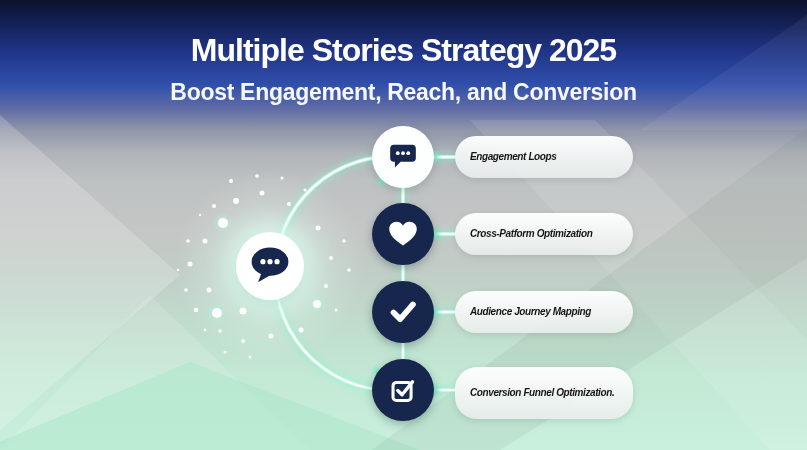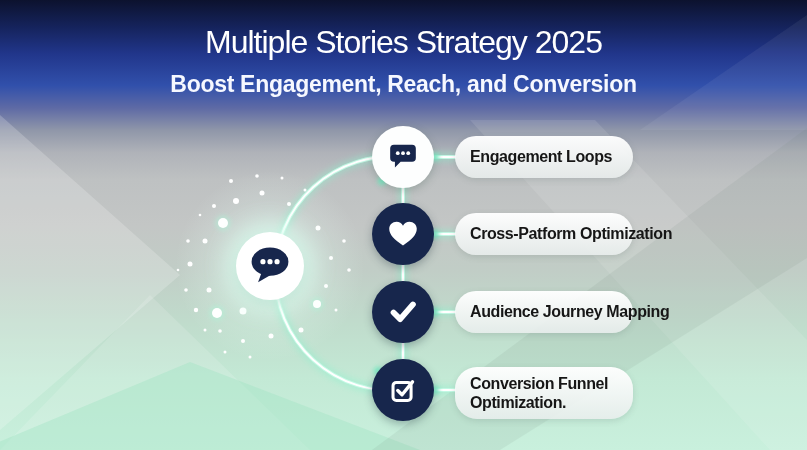--- a/index.html
+++ b/index.html
@@ -7,21 +7,21 @@
     position:relative;width:807px;height:450px;overflow:hidden;
     font-family:"Liberation Sans","DejaVu Sans",sans-serif;
     background:linear-gradient(180deg,
       #0c122e 0%, #15235c 6%, #21368b 12%, #3150ab 19%,
       #5e6aa5 24%, #9097a9 29%, #b0b3b9 34%, #bec1c2 40%,
       #c3c6c5 50%, #c1cdc6 60%, #c0dccc 72%, #c3e9d5 84%, #c9f0dd 100%);
   }
   .bg-svg,.connector-svg{position:absolute;left:0;top:0;width:807px;height:450px;}
   .hdr{position:absolute;left:0;top:0;width:100%;text-align:center;color:#fff;}
   .hdr h1{
-    margin:24px 0 0 0;font-size:32px;font-weight:normal;letter-spacing:-1px;color:#fff;
+    margin:32px 0 0 0;font-size:32px;font-weight:bold;letter-spacing:-1px;color:#fff;
   }
   .hdr h2{
     margin:10px 0 0 0;font-size:23px;font-weight:bold;letter-spacing:-0.3px;color:#f6f8ff;
   }
   .node{
     position:absolute;border-radius:50%;display:flex;align-items:center;justify-content:center;
   }
   .center-node{
     left:236px;top:232px;width:68px;height:68px;background:#ffffff;
     box-shadow:0 0 26px 8px rgba(214,255,238,0.85), 0 4px 10px rgba(110,140,130,0.35);
@@ -29,21 +29,21 @@
   .icon-circle{width:62px;height:62px;left:372px;}
   .icon-circle.light{background:#fdfefe;box-shadow:0 3px 8px rgba(60,90,80,0.28);}
   .icon-circle.dark{background:#17264c;box-shadow:0 3px 8px rgba(40,60,70,0.35);}
   .pill{
     position:absolute;left:455px;width:178px;display:flex;align-items:center;
     padding:0 15px;box-sizing:border-box;border-radius:22px;
     background:linear-gradient(180deg, rgba(255,255,255,0.96), rgba(233,238,237,0.88));
     box-shadow:0 2px 6px rgba(90,110,105,0.20);
   }
   .pill span{
-    font-size:16px;font-weight:bold;color:#161616;letter-spacing:-0.4px;line-height:1.2;
+    font-size:10px;font-weight:bold;color:#161616;letter-spacing:-0.4px;line-height:1.2;font-style:italic;
   }
   .pill.nowrap span{white-space:nowrap;}
   .pill-1{top:136px;height:42px;}
   .pill-2{top:213px;height:42px;}
   .pill-3{top:291px;height:42px;align-items:center;}
   .pill-4{top:367px;height:52px;}
   .c-1{top:126px;}
   .c-2{top:203px;}
   .c-3{top:281px;}
   .c-4{top:359px;}

